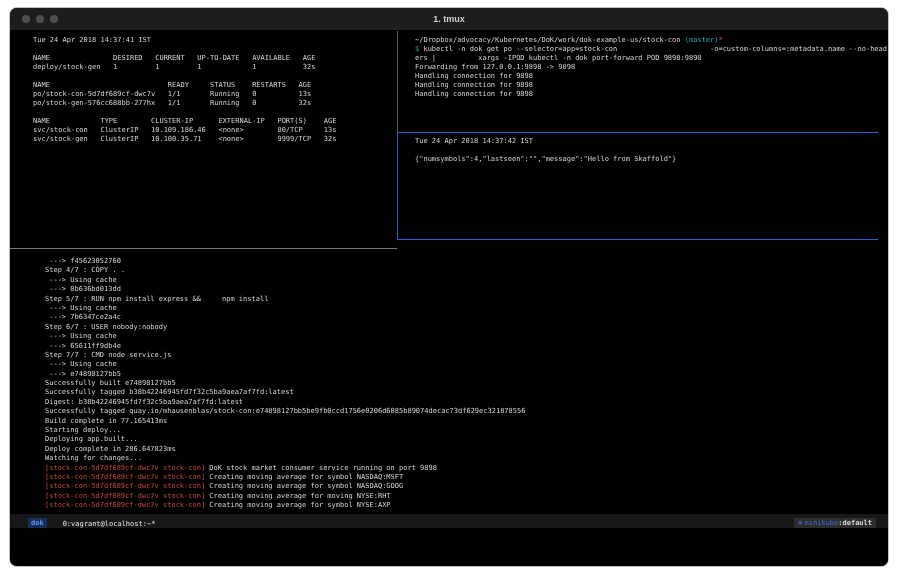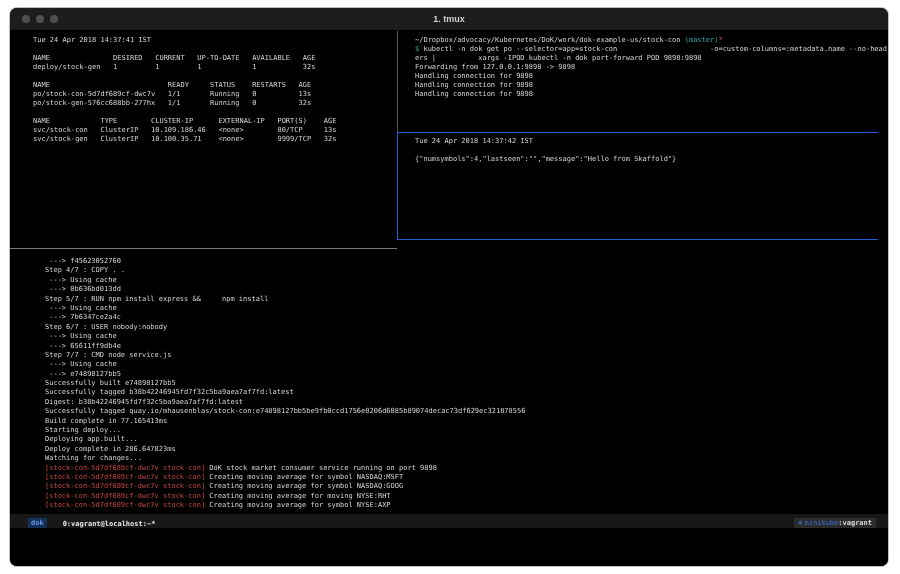--- a/index.html
+++ b/index.html
@@ -36,21 +36,21 @@
   .pane-bottom{position:absolute;left:12px;top:218px;right:0;height:263px;padding:8px 0 0 23px;box-sizing:border-box;overflow:hidden;}
   .pane-bottom .tline{height:9.4px;line-height:9.4px;}
 
   .statusbar{
     position:absolute;left:0;top:483px;right:0;height:14px;background:#181818;
     display:flex;align-items:flex-end;
     font-family:"DejaVu Sans Mono",monospace;font-size:7px;
     padding:0 12px 0 18px;box-sizing:border-box;
   }
   .sess{background:#153058;color:#6b96e8;font-weight:bold;padding:1px 3px;margin-right:4px;}
-  .winflag{color:#e8e8e8;font-weight:bold;padding-left:12px;}
+  .winflag{color:#e8e8e8;font-weight:normal;padding-left:12px;}
   .spacer{flex:1;}
   .rchip{background:#2c2c2c;padding:1px 4px;display:inline-flex;align-items:center;}
   .kicon{color:#3d6fd6;margin-right:2px;}
   .cluster{color:#3d6fd6;font-weight:normal;}
   .ctx{color:#dcdcdc;font-weight:bold;}
 </style>
 </head>
 <body>
 
 <div class="window">
@@ -130,18 +130,18 @@
         <div class="tline"><span class="c-red">[stock-con-5d7df689cf-dwc7v stock-con]</span><span class="c-fg"> Creating moving average for symbol NYSE:AXP</span></div>
       </div>
 
     <div class="statusbar">
       <span class="sess">dok</span>
       <span class="winflag">0:vagrant@localhost:~*</span>
       <span class="spacer"></span>
       <span class="rchip">
         <span class="kicon">☸</span>
         <span class="cluster">minikube</span>
-        <span class="ctx">:vagrant</span>
+        <span class="ctx">:default</span>
       </span>
     </div>
 
   </div>
 </div>
 
 </body></html>

